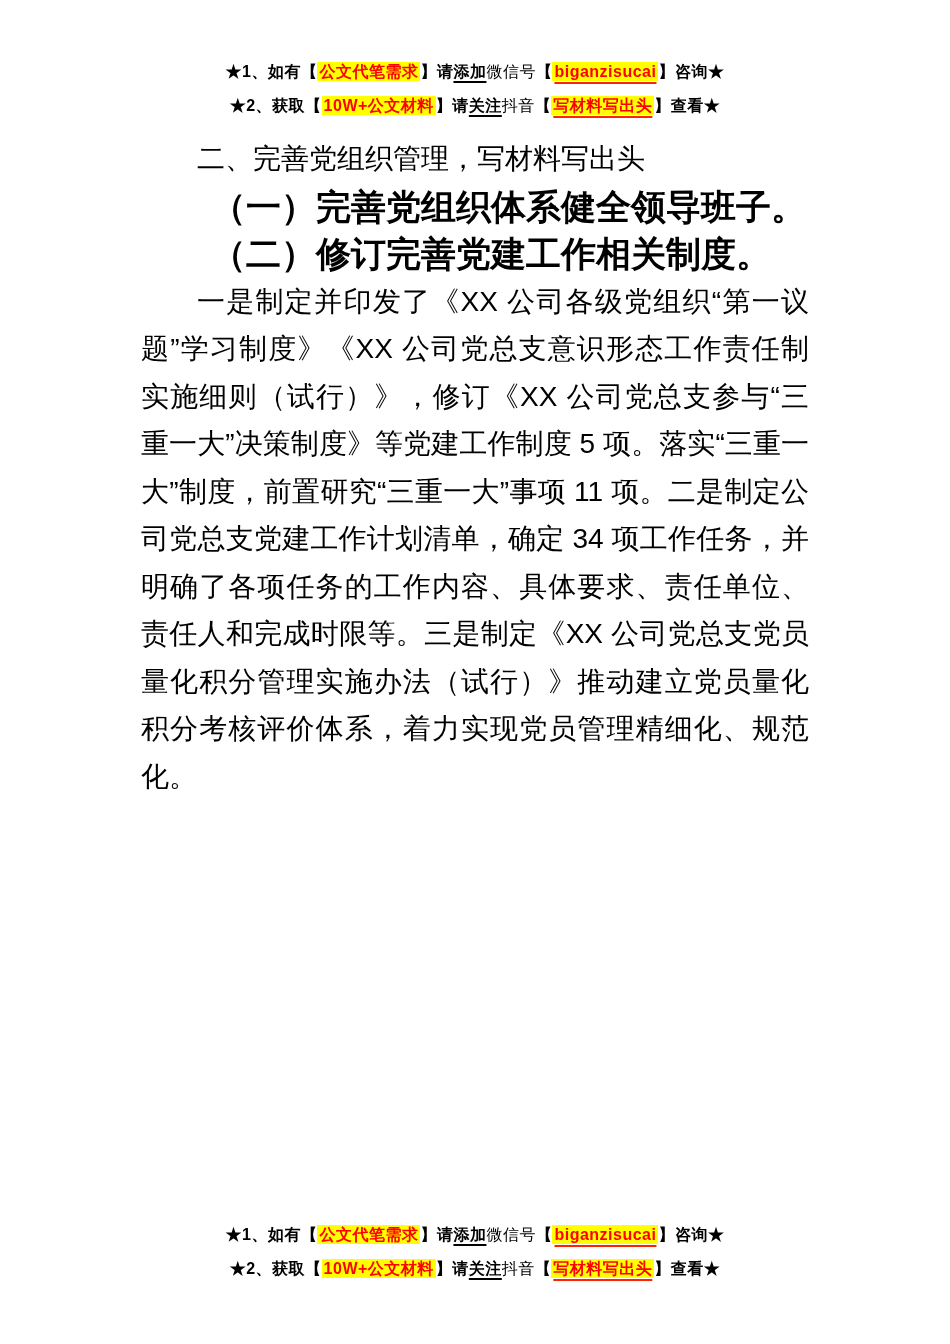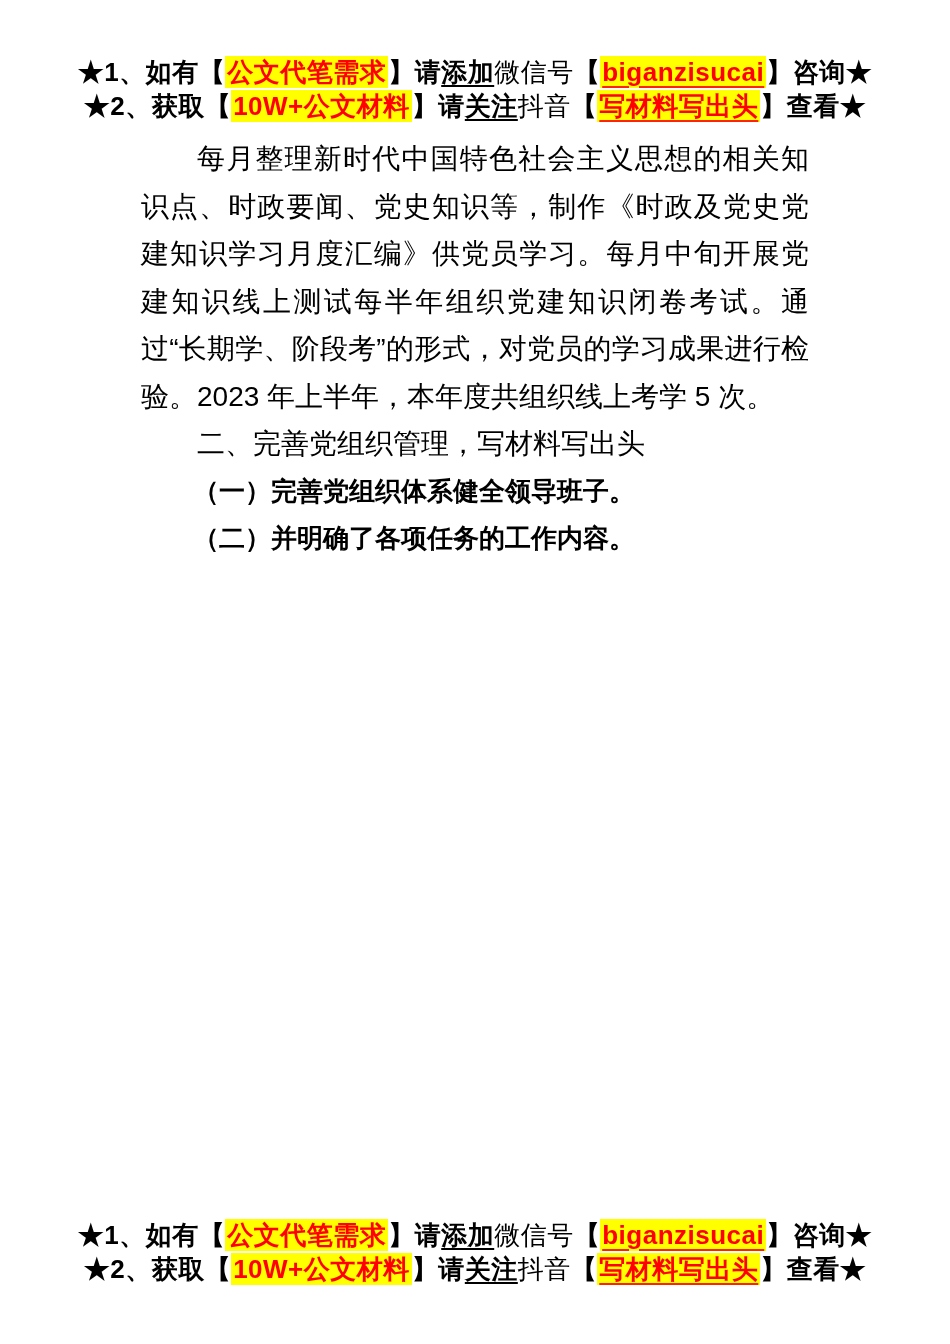--- a/index.html
+++ b/index.html
@@ -14,21 +14,21 @@
     background: #ffffff;
     color: #000000;
     font-family: "Liberation Sans", sans-serif;
     overflow: hidden;
     margin: 0 auto;
   }
   
   .notice {
     width: 100%;
     text-align: center;
-    font-size: 26px;
+    font-size: 16px;
     line-height: 34px;
     font-weight: 700;
     letter-spacing: 0.5px;
   }
   .notice-header { padding-top: 55px; }
   .notice-footer {
     position: absolute;
     left: 0; right: 0;
     bottom: 58px;
   }
@@ -71,38 +71,38 @@
   .content h3 {
     margin: 0;
     padding: 0;
     text-indent: 2em;
     font-size: 28px;
     line-height: 47.5px;
     font-weight: 400;
   }
   .content h3 {
     font-weight: 800;
-    font-size: 26px;
+    font-size: 35px;
   }
 </style>
 </head>
 <body>
 
 <div class="page">
 
   <div class="notice notice-header">
     <div class="notice-line"><span class="seg-bold">★1、如有【</span><span class="seg-red-highlight">公文代笔需求</span><span class="seg-bold">】请</span><span class="seg-bold-underline">添加</span><span class="seg-normal">微信号</span><span class="seg-bold">【</span><span class="seg-red-highlight-underline">biganzisucai</span><span class="seg-bold">】咨询★</span></div>
     <div class="notice-line"><span class="seg-bold">★2、获取【</span><span class="seg-red-highlight">10W+公文材料</span><span class="seg-bold">】请</span><span class="seg-bold-underline">关注</span><span class="seg-normal">抖音</span><span class="seg-bold">【</span><span class="seg-red-highlight-underline">写材料写出头</span><span class="seg-bold">】查看★</span></div>
   </div>
 
   <div class="content">
-    <p>每月整理新时代中国特色社会主义思想的相关知识点、时政要闻、党史知识等，制作《时政及党史党建知识学习月度汇编》供党员学习。每月中旬开展党建知识线上测试每半年组织党建知识闭卷考试。通过“长期学、阶段考”的形式，对党员的学习成果进行检验。2023 年上半年，本年度共组织线上考学 5 次。</p>
     <h2>二、完善党组织管理，写材料写出头</h2>
     <h3>（一）完善党组织体系健全领导班子。</h3>
-    <h3>（二）并明确了各项任务的工作内容。</h3>
+    <h3>（二）修订完善党建工作相关制度。</h3>
+    <p>一是制定并印发了《XX 公司各级党组织“第一议题”学习制度》《XX 公司党总支意识形态工作责任制实施细则（试行）》，修订《XX 公司党总支参与“三重一大”决策制度》等党建工作制度 5 项。落实“三重一大”制度，前置研究“三重一大”事项 11 项。二是制定公司党总支党建工作计划清单，确定 34 项工作任务，并明确了各项任务的工作内容、具体要求、责任单位、责任人和完成时限等。三是制定《XX 公司党总支党员量化积分管理实施办法（试行）》推动建立党员量化积分考核评价体系，着力实现党员管理精细化、规范化。</p>
   </div>
 
   <div class="notice notice-footer">
     <div class="notice-line"><span class="seg-bold">★1、如有【</span><span class="seg-red-highlight">公文代笔需求</span><span class="seg-bold">】请</span><span class="seg-bold-underline">添加</span><span class="seg-normal">微信号</span><span class="seg-bold">【</span><span class="seg-red-highlight-underline">biganzisucai</span><span class="seg-bold">】咨询★</span></div>
     <div class="notice-line"><span class="seg-bold">★2、获取【</span><span class="seg-red-highlight">10W+公文材料</span><span class="seg-bold">】请</span><span class="seg-bold-underline">关注</span><span class="seg-normal">抖音</span><span class="seg-bold">【</span><span class="seg-red-highlight-underline">写材料写出头</span><span class="seg-bold">】查看★</span></div>
   </div>
 
 </div>
 
 </body></html>

